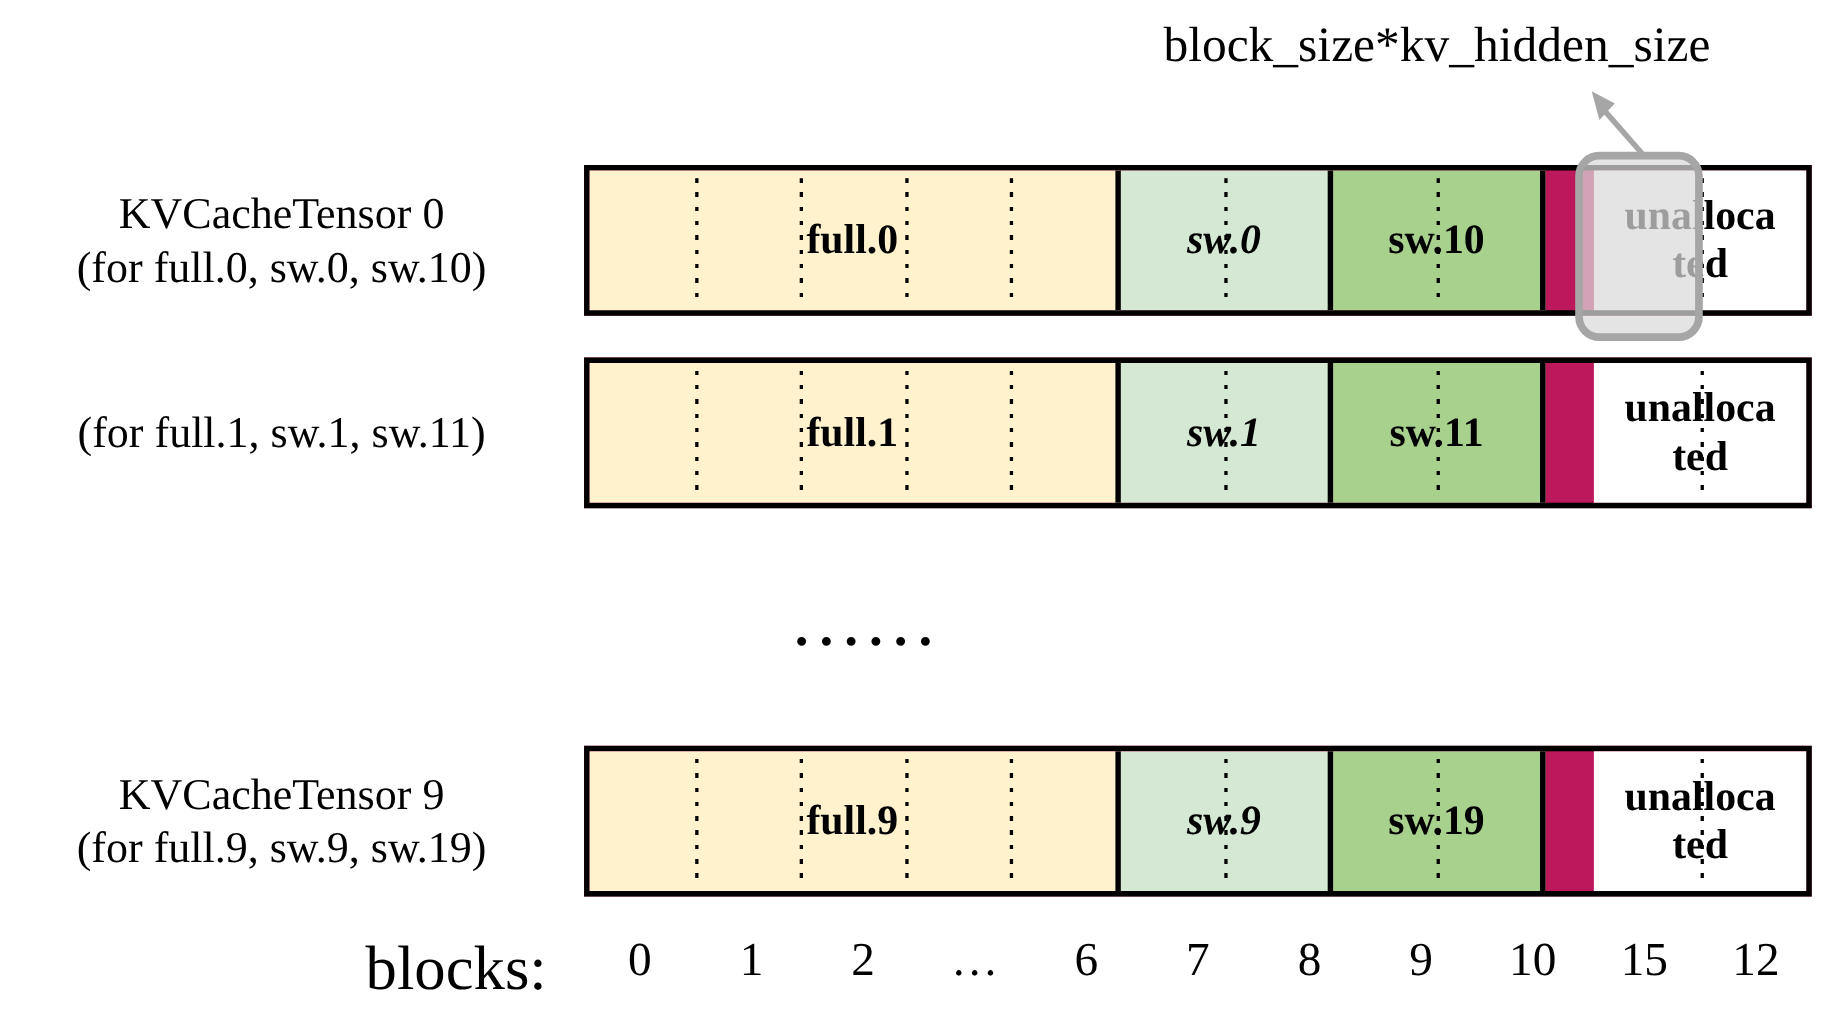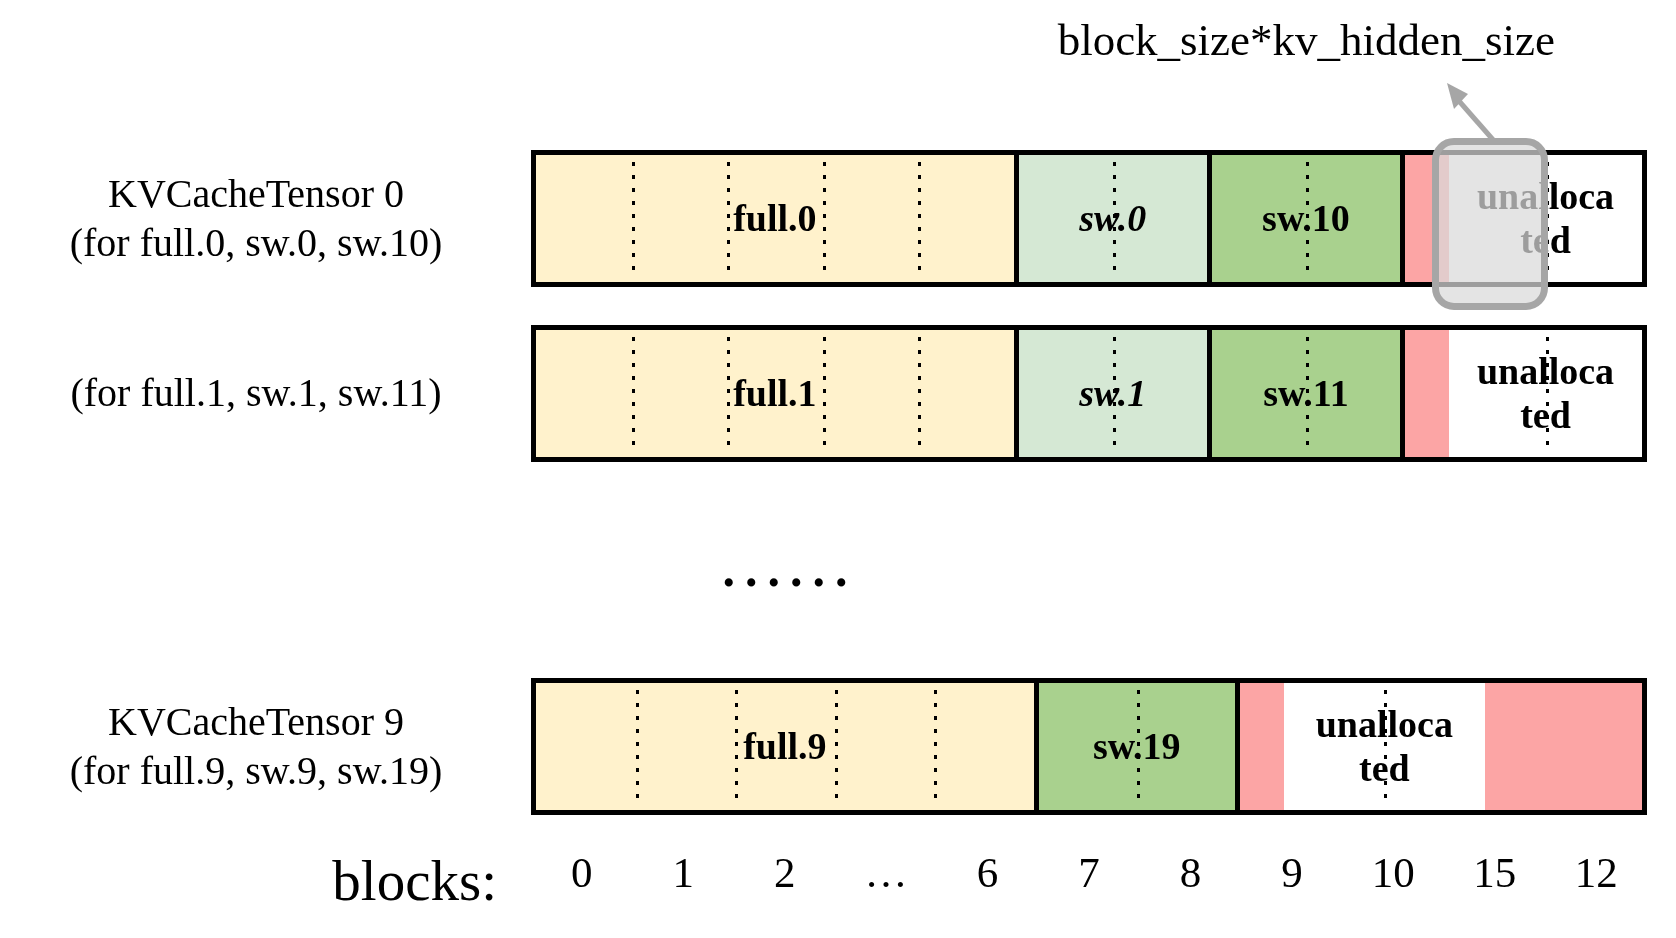--- a/index.html
+++ b/index.html
@@ -32,21 +32,21 @@
     display: flex; flex-direction: column; justify-content: center;
     text-align: center; font-size: 40px; line-height: 1.22;
     white-space: nowrap;
   }
 
   .bar {
     position: absolute; left: 531px; top: 0; width: 1116px; height: 137px;
     display: flex;
     border: 5px solid #000;
     box-sizing: border-box;
-    background: #fca5a5;
+    background: #be185d;
   }
   .seg {
     position: relative; height: 100%;
     box-sizing: border-box;
     border-right: 5px solid #000;
     display: flex; align-items: center; justify-content: center;
   }
   .seg:last-child { border-right: none; }
   .seg-full { width: 45.4545%; background: #FFF2CC; }
   .seg-swa  { width: 18.1818%; background: #D5E8D4; font-style: italic; }
@@ -182,20 +182,24 @@
       <div>KVCacheTensor 9</div>
       <div>(for full.9, sw.9, sw.19)</div>
     </div>
     <div class="bar">
       <div class="seg seg-full">
         <div class="dotline d20"></div>
         <div class="dotline d40"></div>
         <div class="dotline d60"></div>
         <div class="dotline d80"></div>
         <span class="seg-label">full.9</span>
+      </div>
+      <div class="seg seg-swa">
+        <div class="dotline d50"></div>
+        <span class="seg-label">sw.9</span>
       </div>
       <div class="seg seg-swb">
         <div class="dotline d50"></div>
         <span class="seg-label">sw.19</span>
       </div>
       <div class="seg seg-un">
         <div class="dotline d50"></div>
         <span class="seg-label">
           <span class="ln">unalloca</span>
           <span class="ln">ted</span>

